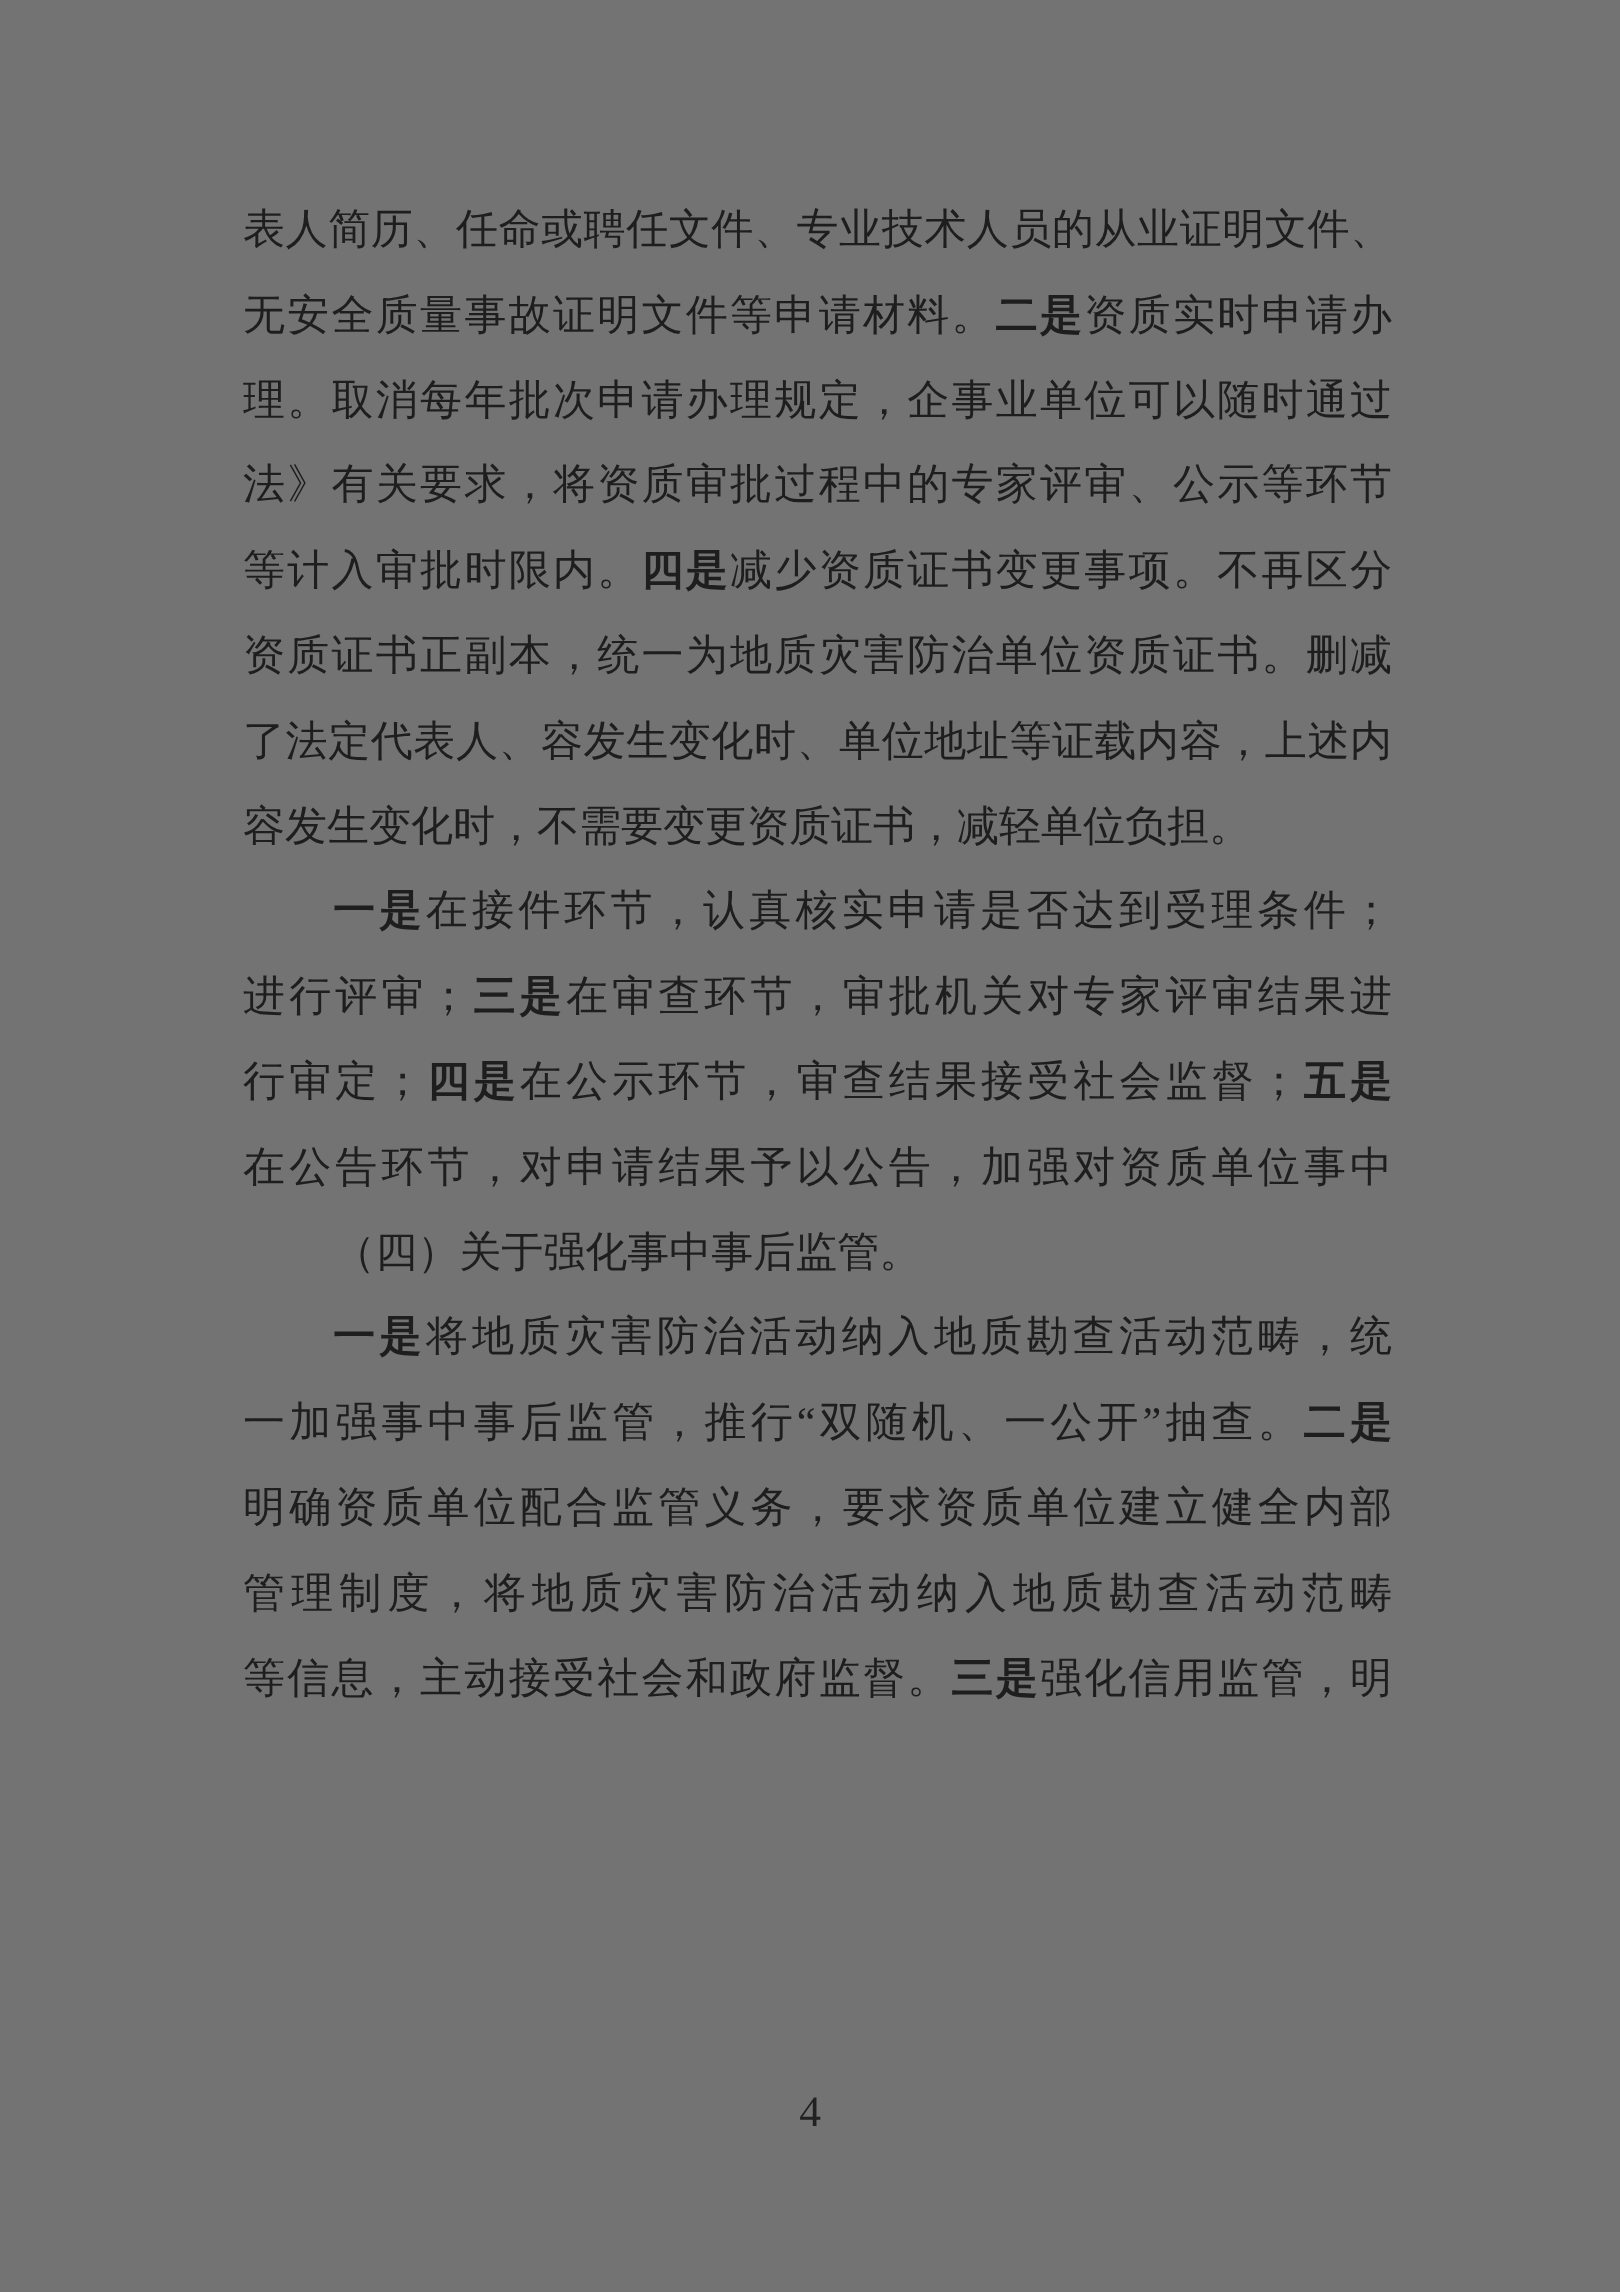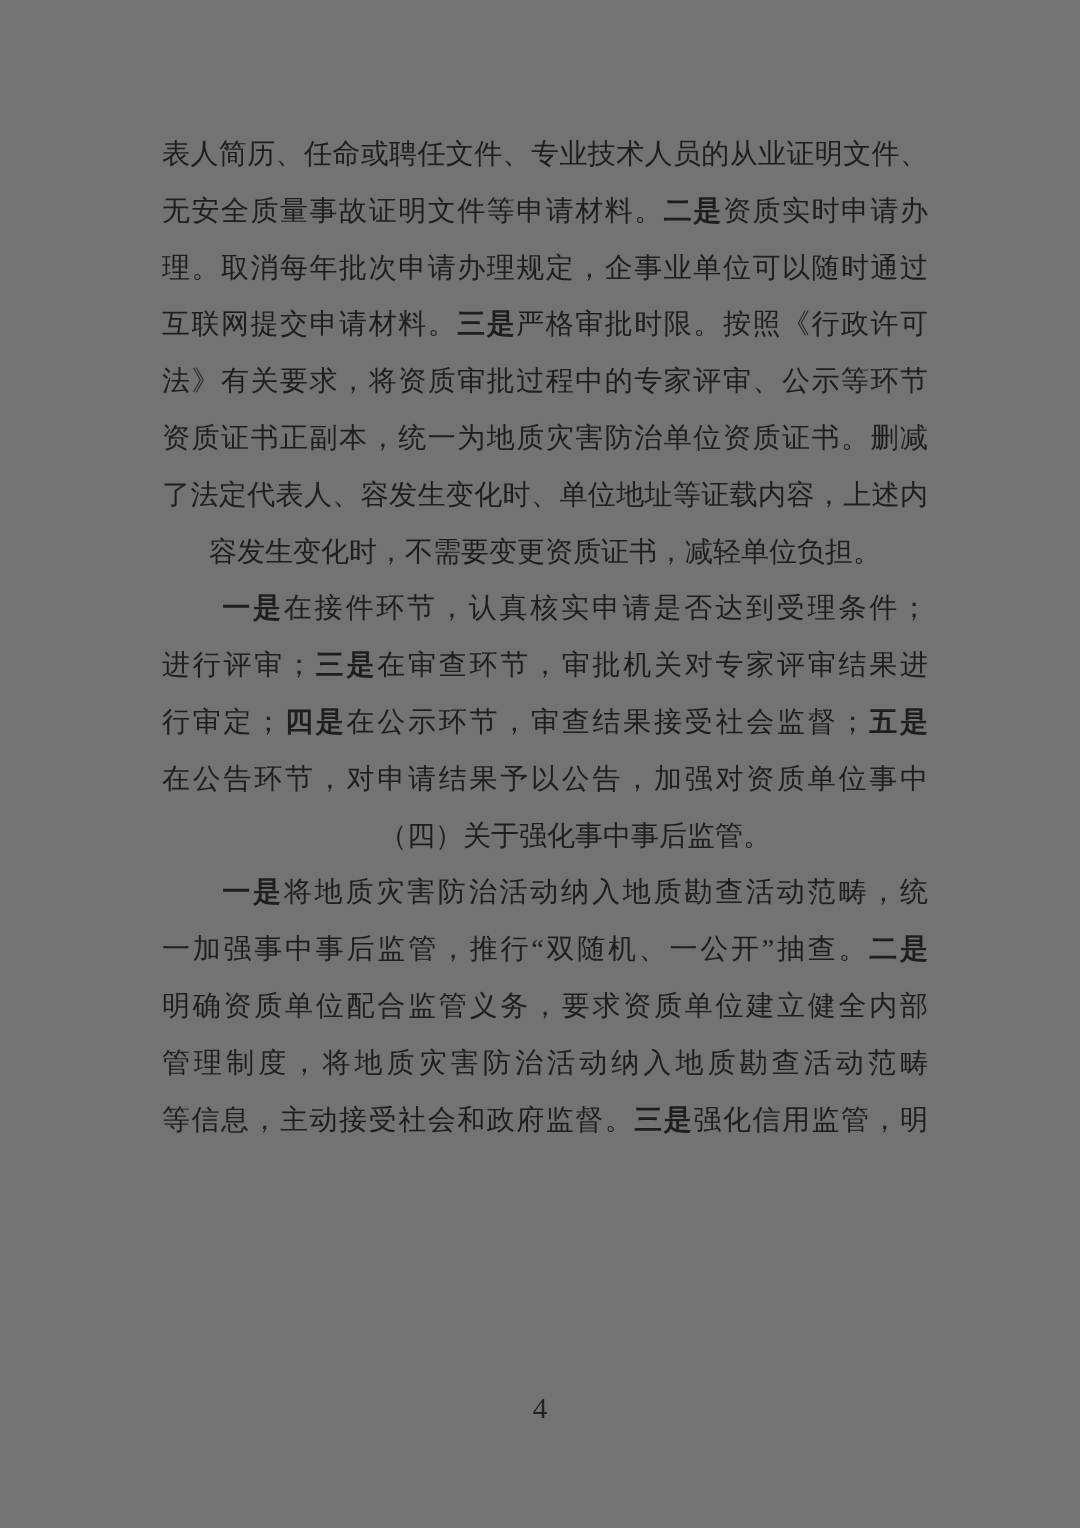--- a/index.html
+++ b/index.html
@@ -18,21 +18,21 @@
   }
   .text-block {
     position: absolute;
     left: 162px;
     top: 126px;
     width: 766px;
     font-size: 28px;
     line-height: 56.8px;
   }
   .line {
-    text-align: center;
+    text-align: left;
     white-space: normal;
   }
   .line.fill {
     text-align: justify;
     text-align-last: justify;
   }
   .line.indent {
     text-indent: 2.15em;
   }
   .run { font-weight: normal; }
@@ -48,22 +48,22 @@
   }
 </style>
 </head>
 <body>
 
 <div class="page">
   <div class="text-block">
       <div class="line fill"><span class="run">表人简历、任命或聘任文件、专业技术人员的从业证明文件、</span></div>
       <div class="line fill"><span class="run">无安全质量事故证明文件等申请材料。</span><span class="run bold">二是</span><span class="run">资质实时申请办</span></div>
       <div class="line fill"><span class="run">理。取消每年批次申请办理规定，企事业单位可以随时通过</span></div>
-      <div class="line fill"><span class="run">互联网提交申请材料。</span><span class="run bold">三是</span><span class="run">严格审批时限。按照《行政许可</span></div>
       <div class="line fill"><span class="run">法》有关要求，将资质审批过程中的专家评审、公示等环节</span></div>
+      <div class="line fill"><span class="run">等计入审批时限内。</span><span class="run bold">四是</span><span class="run">减少资质证书变更事项。不再区分</span></div>
       <div class="line fill"><span class="run">资质证书正副本，统一为地质灾害防治单位资质证书。删减</span></div>
       <div class="line fill"><span class="run">了法定代表人、容发生变化时、单位地址等证载内容，上述内</span></div>
       <div class="line"><span class="run">容发生变化时，不需要变更资质证书，减轻单位负担。</span></div>
       <div class="line indent fill"><span class="run bold">一是</span><span class="run">在接件环节，认真核实申请是否达到受理条件；</span></div>
       <div class="line fill"><span class="run">进行评审；</span><span class="run bold">三是</span><span class="run">在审查环节，审批机关对专家评审结果进</span></div>
       <div class="line fill"><span class="run">行审定；</span><span class="run bold">四是</span><span class="run">在公示环节，审查结果接受社会监督；</span><span class="run bold">五是</span></div>
       <div class="line fill"><span class="run">在公告环节，对申请结果予以公告，加强对资质单位事中</span></div>
       <div class="line indent"><span class="run">（四）关于强化事中事后监管。</span></div>
       <div class="line indent fill"><span class="run bold">一是</span><span class="run">将地质灾害防治活动纳入地质勘查活动范畴，统</span></div>
       <div class="line fill"><span class="run">一加强事中事后监管，推行“双随机、一公开”抽查。</span><span class="run bold">二是</span></div>

